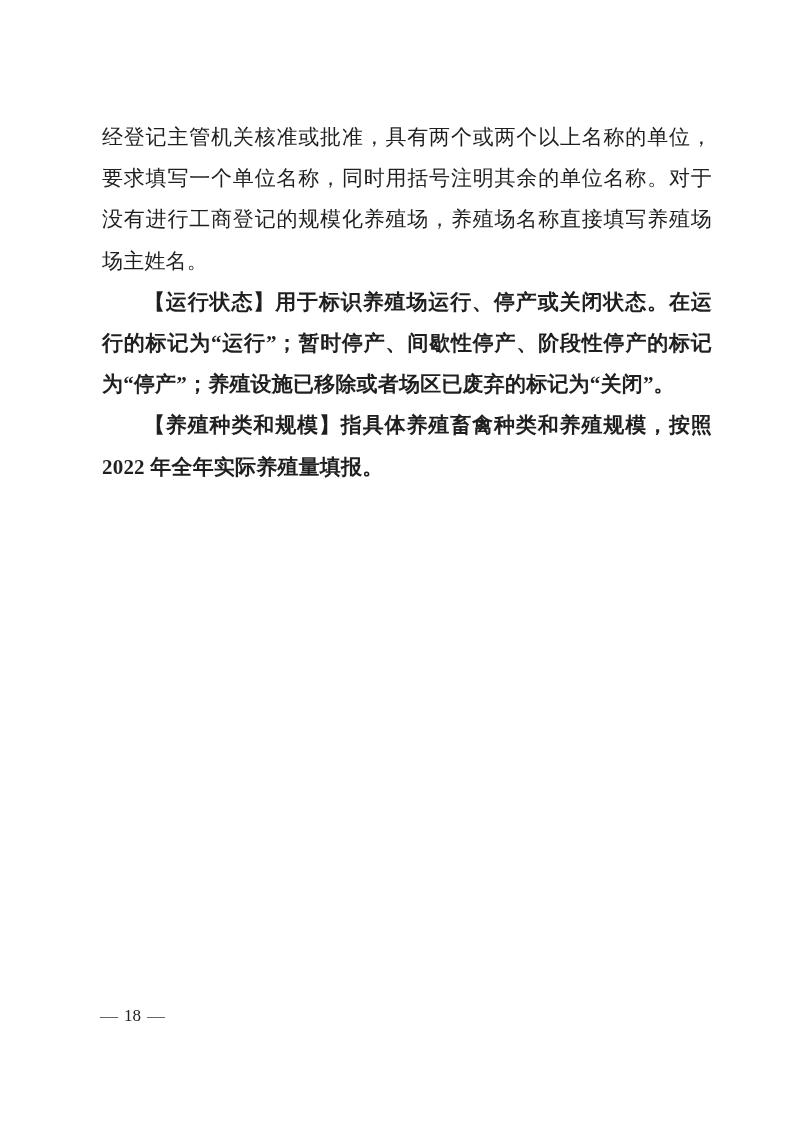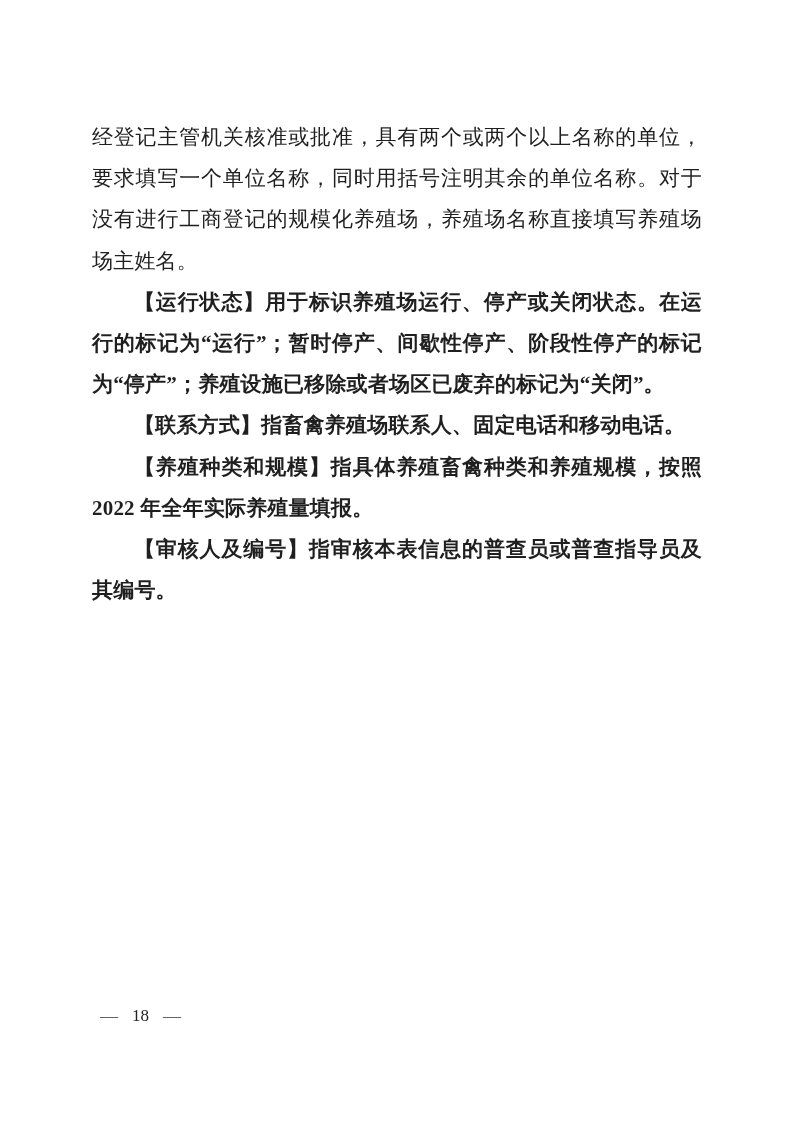--- a/index.html
+++ b/index.html
@@ -10,21 +10,21 @@
   .page {
     position: relative;
     width: 800px;
     height: 1131px;
     background: #ffffff;
     overflow: hidden;
     font-family: "Liberation Serif", "DejaVu Serif", serif;
   }
   .content {
     position: absolute;
-    left: 92px;
+    left: 102px;
     top: 117px;
     width: 610px;
     color: #1f1f1f;
     font-size: 21px;
     line-height: 41.2px;
     text-align: justify;
     text-justify: inter-character;
     letter-spacing: 0.2px;
   }
   .para {
@@ -44,36 +44,34 @@
     height: 30px;
     color: #1f1f1f;
   }
   .footer .dash {
     color: #5d5d5d;
     font-size: 18px;
     line-height: 1;
   }
   .footer .pagenum {
     font-size: 17px;
-    margin: 0 14px;
+    margin: 0 6px;
     color: #222222;
     font-family: "Liberation Serif", "DejaVu Serif", serif;
   }
 </style>
 </head>
 <body>
 
 <div class="page">
 
   <main class="content">
     <p class="para">经登记主管机关核准或批准，具有两个或两个以上名称的单位，要求填写一个单位名称，同时用括号注明其余的单位名称。对于没有进行工商登记的规模化养殖场，养殖场名称直接填写养殖场场主姓名。</p>
     <p class="para indent">【运行状态】用于标识养殖场运行、停产或关闭状态。在运行的标记为“运行”；暂时停产、间歇性停产、阶段性停产的标记为“停产”；养殖设施已移除或者场区已废弃的标记为“关闭”。</p>
-    <p class="para indent">【联系方式】指畜禽养殖场联系人、固定电话和移动电话。</p>
     <p class="para indent">【养殖种类和规模】指具体养殖畜禽种类和养殖规模，按照 2022 年全年实际养殖量填报。</p>
-    <p class="para indent">【审核人及编号】指审核本表信息的普查员或普查指导员及其编号。</p>
   </main>
 
   <footer class="footer">
     <span class="dash">—</span>
     <span class="pagenum">18</span>
     <span class="dash">—</span>
   </footer>
 
 </div>
 

